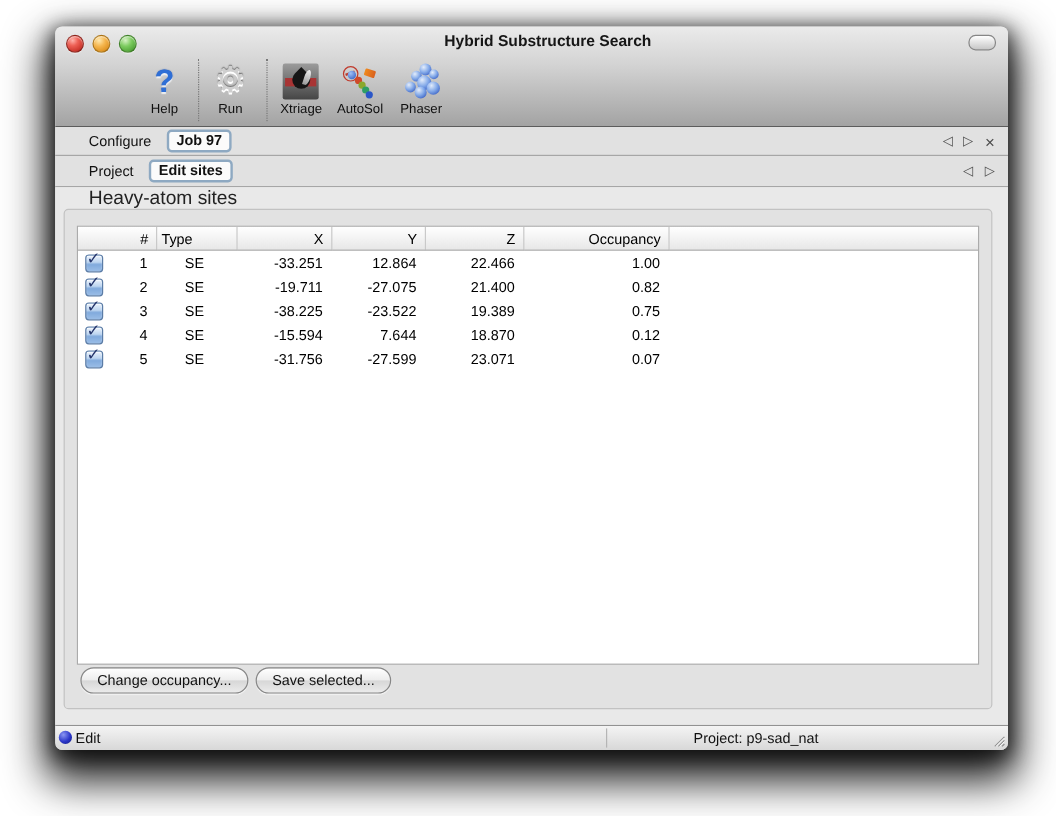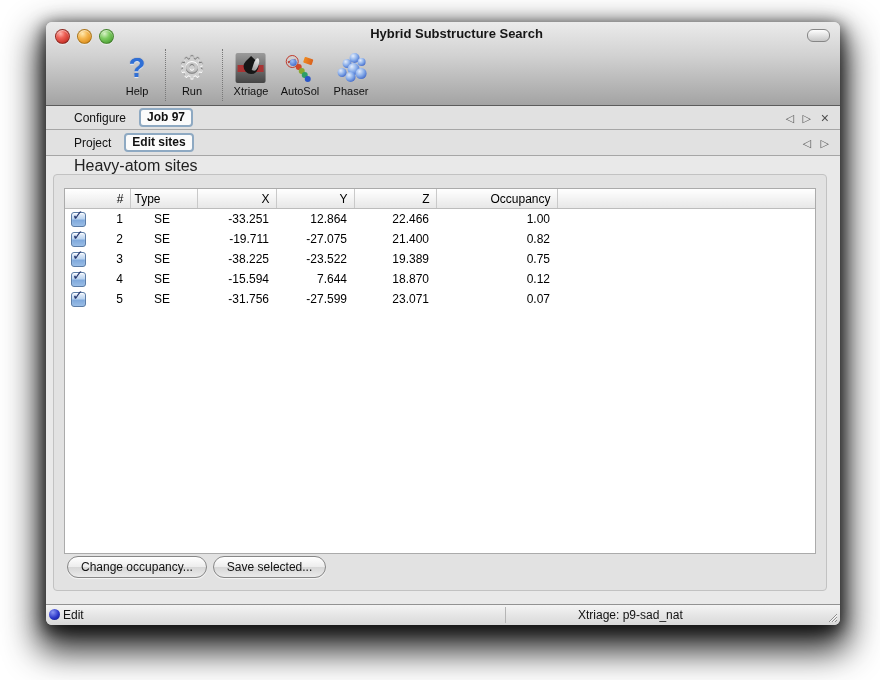--- a/index.html
+++ b/index.html
@@ -284,21 +284,21 @@
         <button class="aqua-btn">Change occupancy...</button>
         <button class="aqua-btn">Save selected...</button>
       </div>
     </div>
   </div>
 
   <div class="statusbar">
     <span class="orb"></span>
     <span class="status-text">Edit</span>
     <span class="sb-divider"></span>
-    <span class="project">Xtriage: p9-sad_nat</span>
+    <span class="project">Project: p9-sad_nat</span>
     <span class="grip">
       <svg width="13" height="13" viewBox="0 0 13 13">
         <line x1="4" y1="12" x2="12" y2="4" stroke="#8f8f8f" stroke-width="1"></line>
         <line x1="7" y1="12" x2="12" y2="7" stroke="#8f8f8f" stroke-width="1"></line>
         <line x1="10" y1="12" x2="12" y2="10" stroke="#8f8f8f" stroke-width="1"></line>
         <line x1="5" y1="12" x2="12" y2="5" stroke="#ffffff" stroke-width="0.7"></line>
         <line x1="8" y1="12" x2="12" y2="8" stroke="#ffffff" stroke-width="0.7"></line>
       </svg>
     </span>
   </div>

